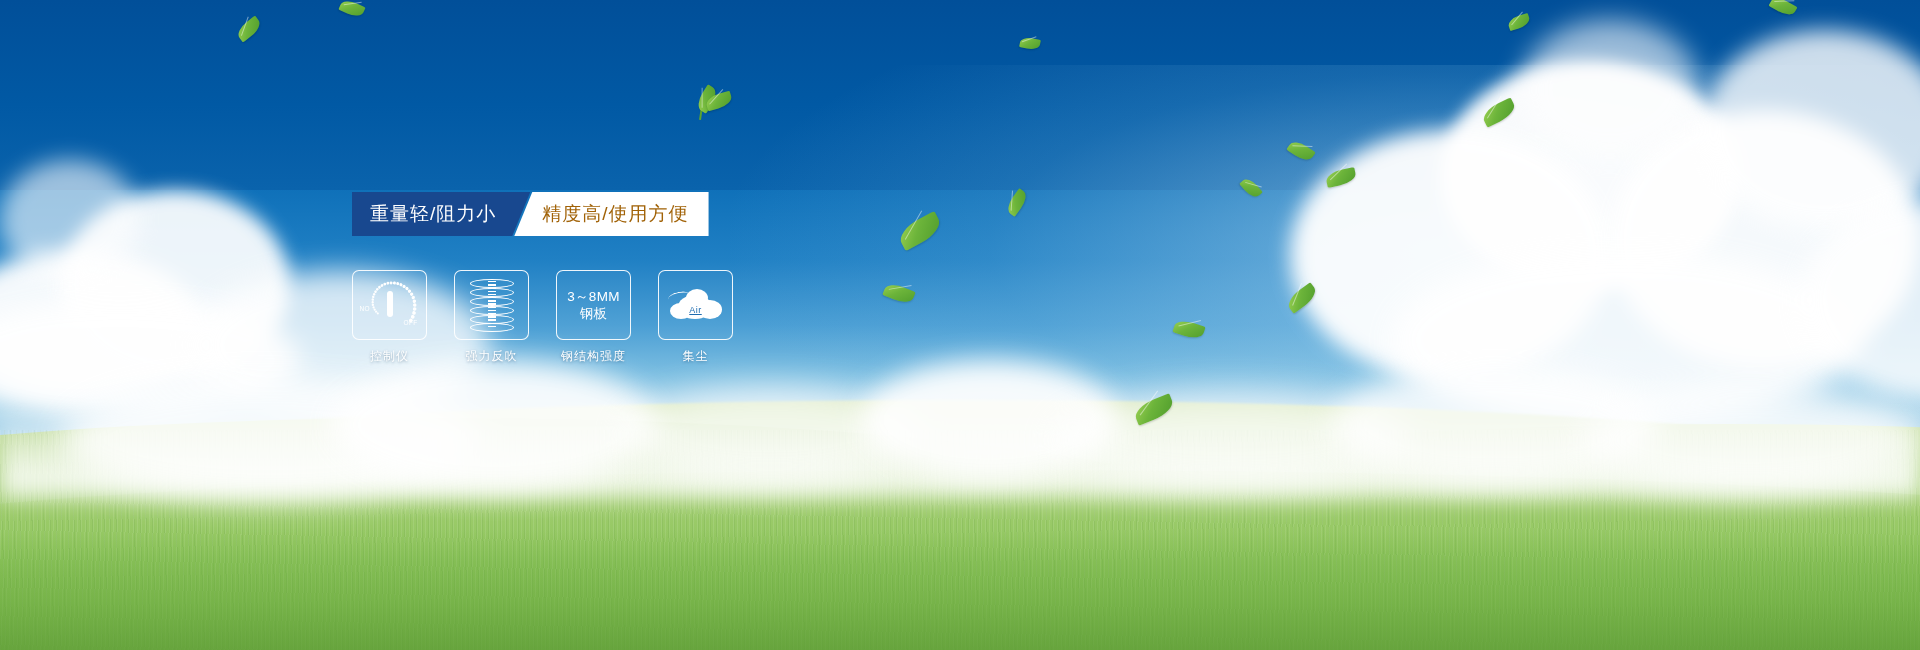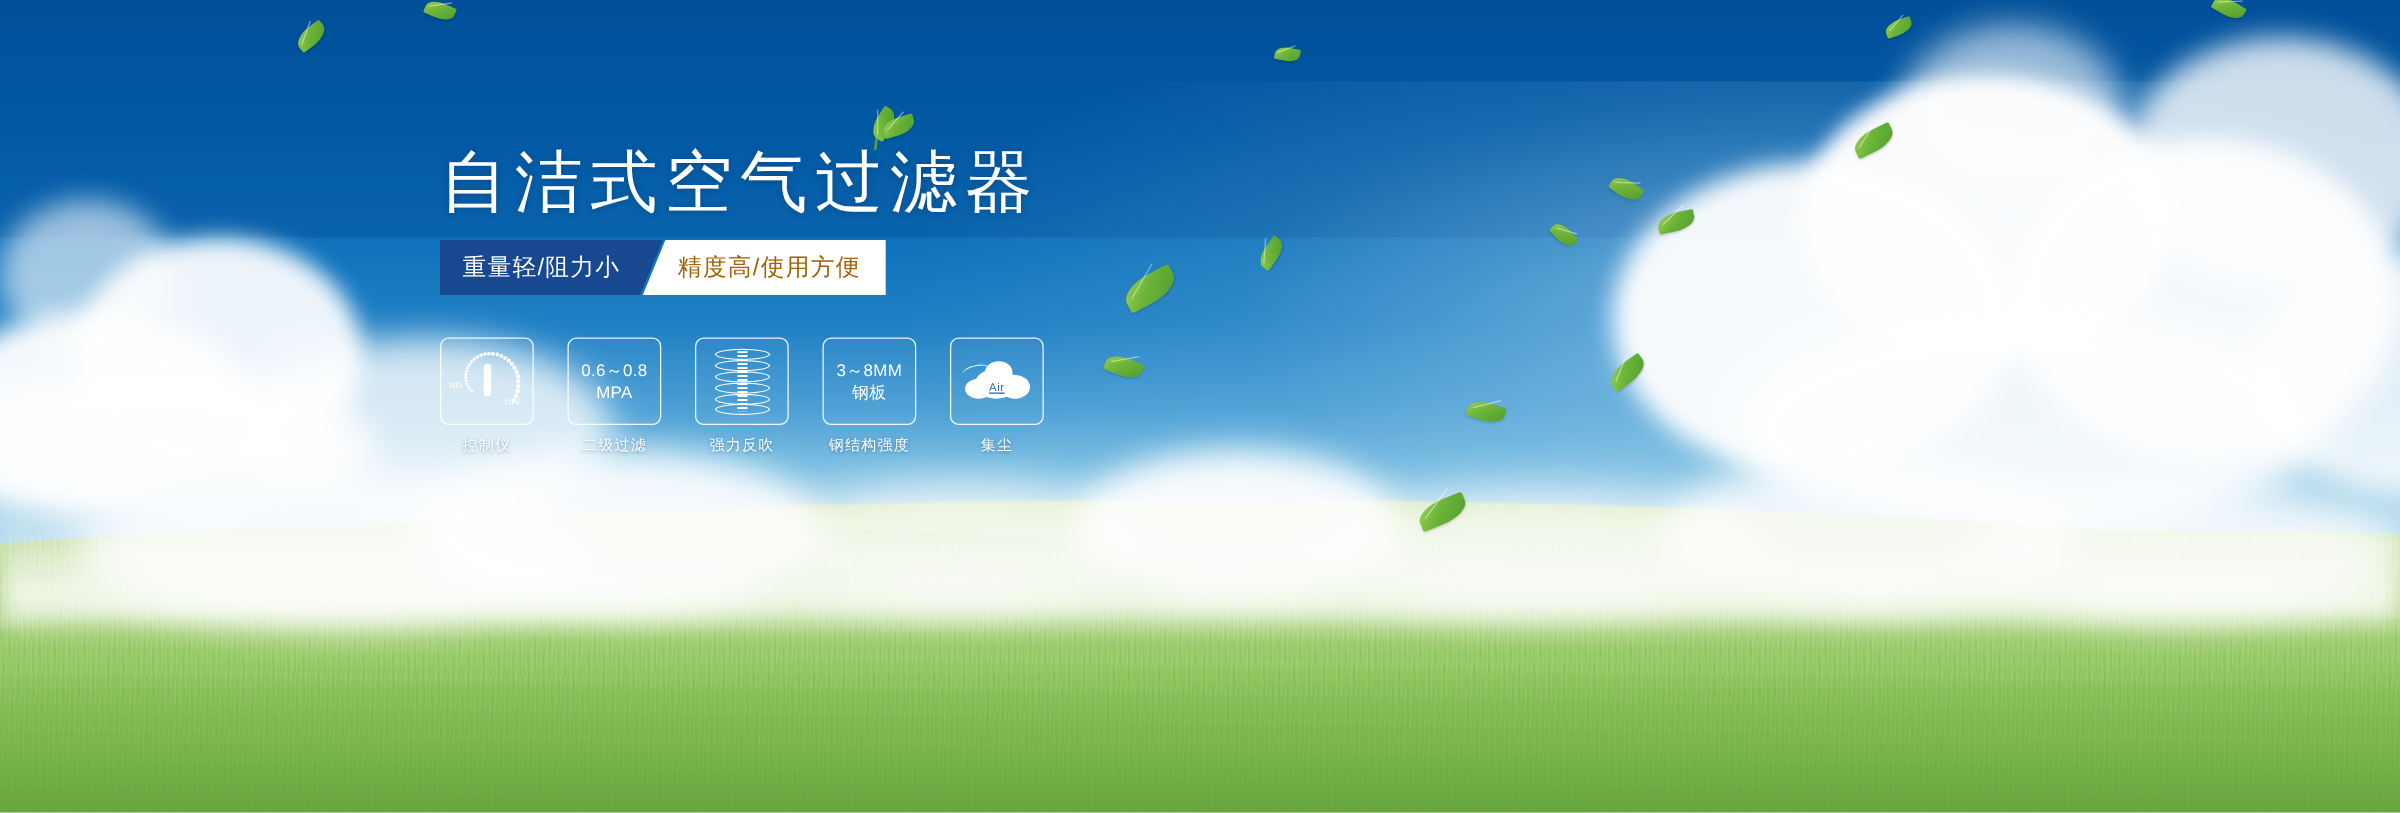--- a/index.html
+++ b/index.html
@@ -261,21 +261,20 @@
   <div class="leaf" style="left:1288px; top:144px; width:26px; height:14px; transform:rotate(34deg);"></div>
   <div class="leaf" style="left:1326px; top:170px; width:30px; height:15px; transform:rotate(-12deg);"></div>
   <div class="leaf" style="left:1240px; top:182px; width:22px; height:12px; transform:rotate(48deg);"></div>
   <div class="leaf" style="left:1286px; top:290px; width:32px; height:16px; transform:rotate(-36deg);"></div>
   <div class="leaf" style="left:1174px; top:322px; width:30px; height:15px; transform:rotate(18deg);"></div>
   <div class="leaf" style="left:1134px; top:400px; width:40px; height:19px; transform:rotate(-22deg);"></div>
   <div class="leaf" style="left:1004px; top:196px; width:26px; height:13px; transform:rotate(-54deg);"></div>
   <div class="leaf" style="left:898px;  top:220px; width:44px; height:22px; transform:rotate(-28deg);"></div>
   <div class="leaf" style="left:884px;  top:286px; width:30px; height:15px; transform:rotate(22deg);"></div>
 
-  <div id="headline">自洁式空气过滤器</div>
 
   <div id="leafPair">
     <div class="stem"></div>
     <div class="leaf lp1"></div>
     <div class="leaf lp2"></div>
   </div>
 
   <div id="tagRow">
     <div class="tag" id="tagA">重量轻/阻力小</div>
     <div class="tag" id="tagB">精度高/使用方便</div>
@@ -319,29 +318,20 @@
               <div class="dot" style="transform: rotate(128deg) scale(1.25);"></div>
             </div>
           <div class="needle"></div>
           <div class="g-no">NO</div>
           <div class="g-off">OFF</div>
         </div>
       </div>
       <div class="feat-label">控制仪</div>
     </div>
 
-    <div class="feat">
-      <div class="feat-box">
-        <div class="feat-text">
-          <div>0.6～0.8</div>
-          <div>MPA</div>
-        </div>
-      </div>
-      <div class="feat-label">二级过滤</div>
-    </div>
 
     <div class="feat">
       <div class="feat-box">
         <div class="coil">
           <div class="core"></div>
           <div class="ell" style="top:1px;"></div>
           <div class="ell" style="top:10px;"></div>
           <div class="ell" style="top:19px;"></div>
           <div class="ell" style="top:28px;"></div>
           <div class="ell" style="top:37px;"></div>

